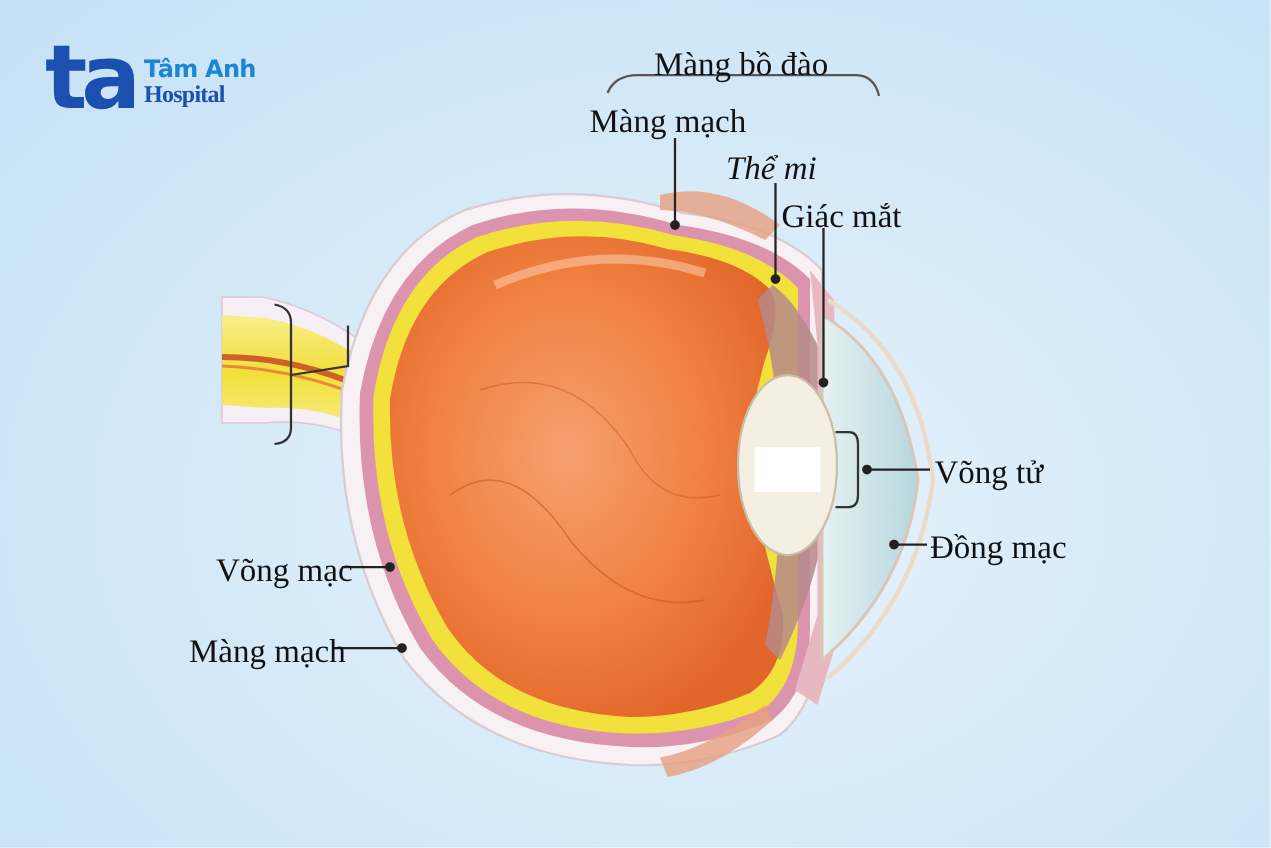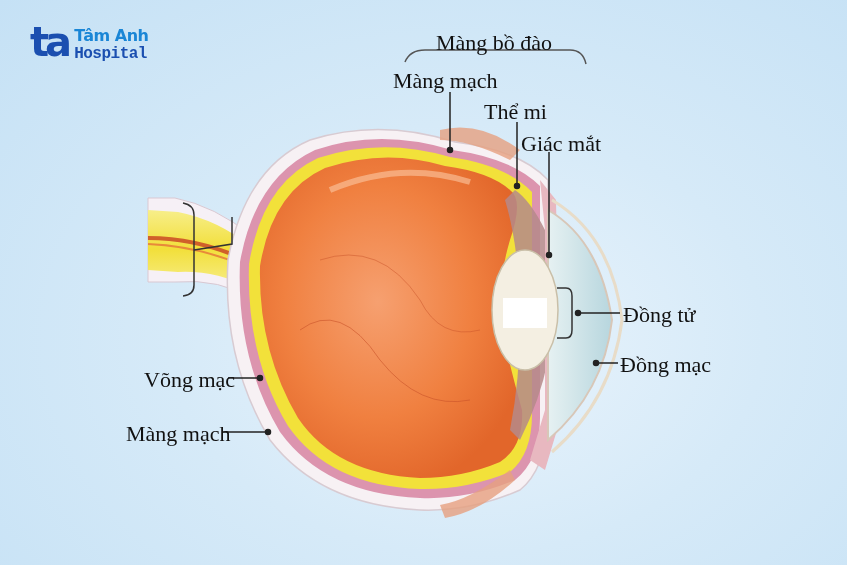--- a/index.html
+++ b/index.html
@@ -6,30 +6,30 @@
     body {
       width: 847px; height: 565px; overflow: hidden;
       background: radial-gradient(ellipse at 55% 60%, #eaf4fc 0%, #d6eaf8 45%, #c5e1f5 100%);
       position: relative;
       font-family: "Liberation Serif", "DejaVu Serif", serif;
     }
     .stage { position: absolute; left: 0; top: 0; width: 847px; height: 565px; }
     .logo { position: absolute; left: 30px; top: 28px; display: flex; align-items: center; }
     .logo-mark {
       font-family: "DejaVu Sans", "Liberation Sans", sans-serif;
-      font-weight: bold; font-size: 40px; color: #1b4fb0; letter-spacing: -4px;
+      font-weight: bold; font-size: 59px; color: #1b4fb0; letter-spacing: -4px;
       line-height: 1; margin-right: 6px; margin-top: -6px;
     }
     .logo-text { display: flex; flex-direction: column; line-height: 1; }
     .logo-line1 {
       font-family: "DejaVu Sans", "Liberation Sans", sans-serif;
       font-weight: bold; font-size: 16px; color: #1a86d6; letter-spacing: -0.5px; text-align: center;
     }
     .logo-line2 {
-      font-family: Liberation Mono, monospace;
+      font-family: Liberation Serif, serif;
       font-weight: bold; font-size: 16px; color: #1b4fb0; letter-spacing: -0.5px; margin-top: 2px;
     }
     .label {
       position: absolute; font-size: 22px; color: #111; white-space: nowrap;
       font-family: "Liberation Serif", "DejaVu Serif", serif;
     }
     .label.big { font-size: 22px; }
   </style>
 </head>
 <body>
@@ -114,19 +114,19 @@
       <circle cx="596" cy="363" r="2.5"></circle>
       <line x1="228" y1="378" x2="260" y2="378"></line>
       <circle cx="260" cy="378" r="2.5"></circle>
       <line x1="222" y1="432" x2="268" y2="432"></line>
       <circle cx="268" cy="432" r="2.5"></circle>
     </g>
   </svg>
 
   <span class="label big" style="left:436px; top:30px;text-align:right;">Màng bồ đào</span>
   <span class="label" style="left:393px; top:68px;">Màng mạch</span>
-  <span class="label" style="left:484px; top:99px;">Thể mi</span>
+  <span class="label" style="left:484px; top:99px;font-style:italic;">Thể mi</span>
   <span class="label" style="left:521px; top:131px;">Giác mắt</span>
-  <span class="label" style="left:623px; top:302px;">Đồng tử</span>
+  <span class="label" style="left:623px; top:302px;">Võng tử</span>
   <span class="label" style="left:620px; top:352px;">Đồng mạc</span>
   <span class="label" style="left:144px; top:367px;">Võng mạc</span>
   <span class="label" style="left:126px; top:421px;">Màng mạch</span>
 </div>
 
 </body></html>

